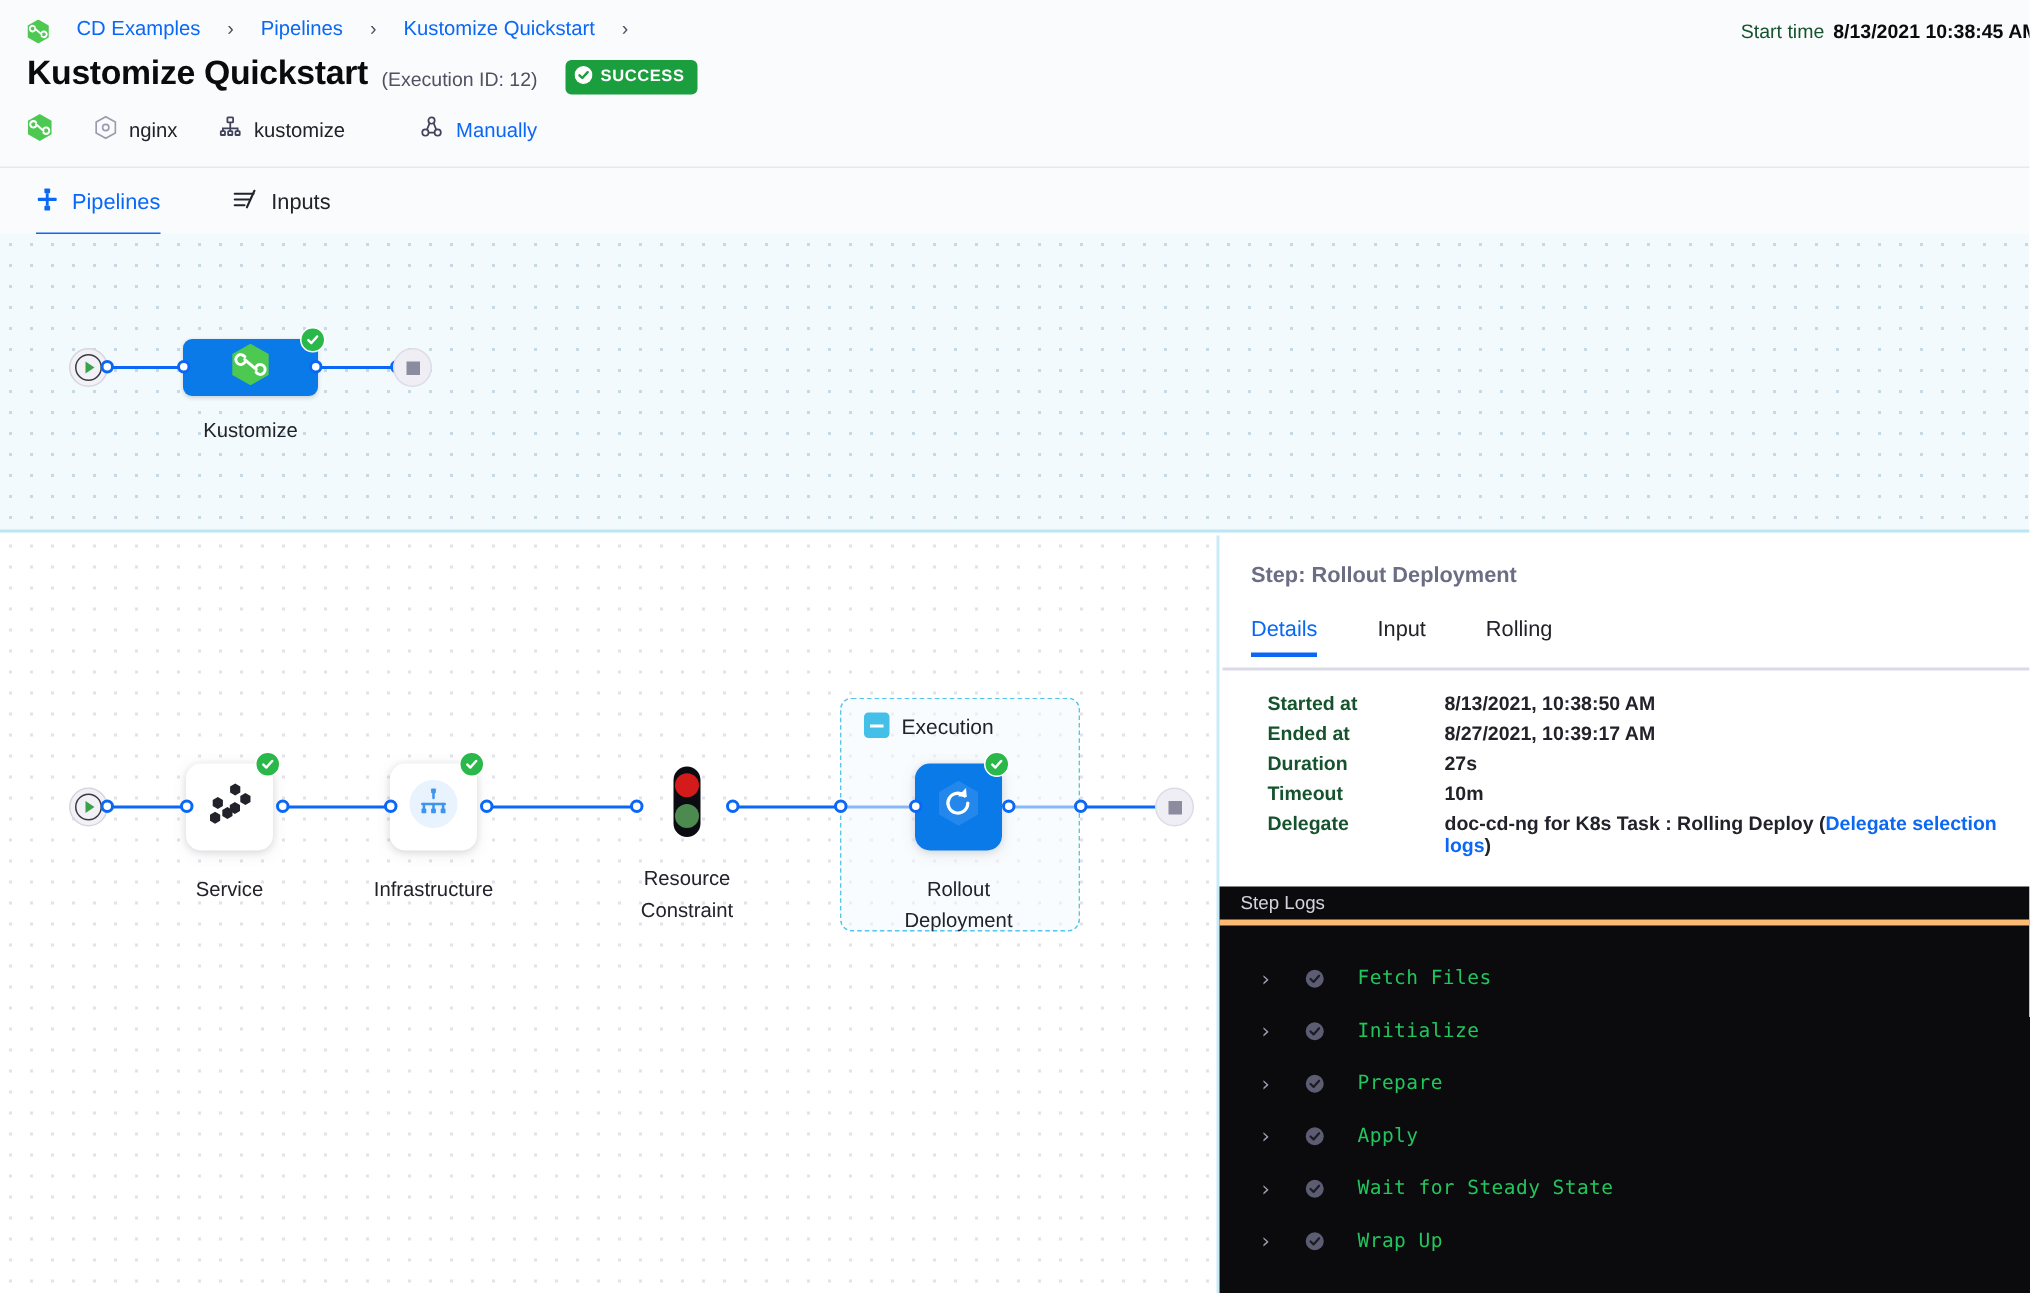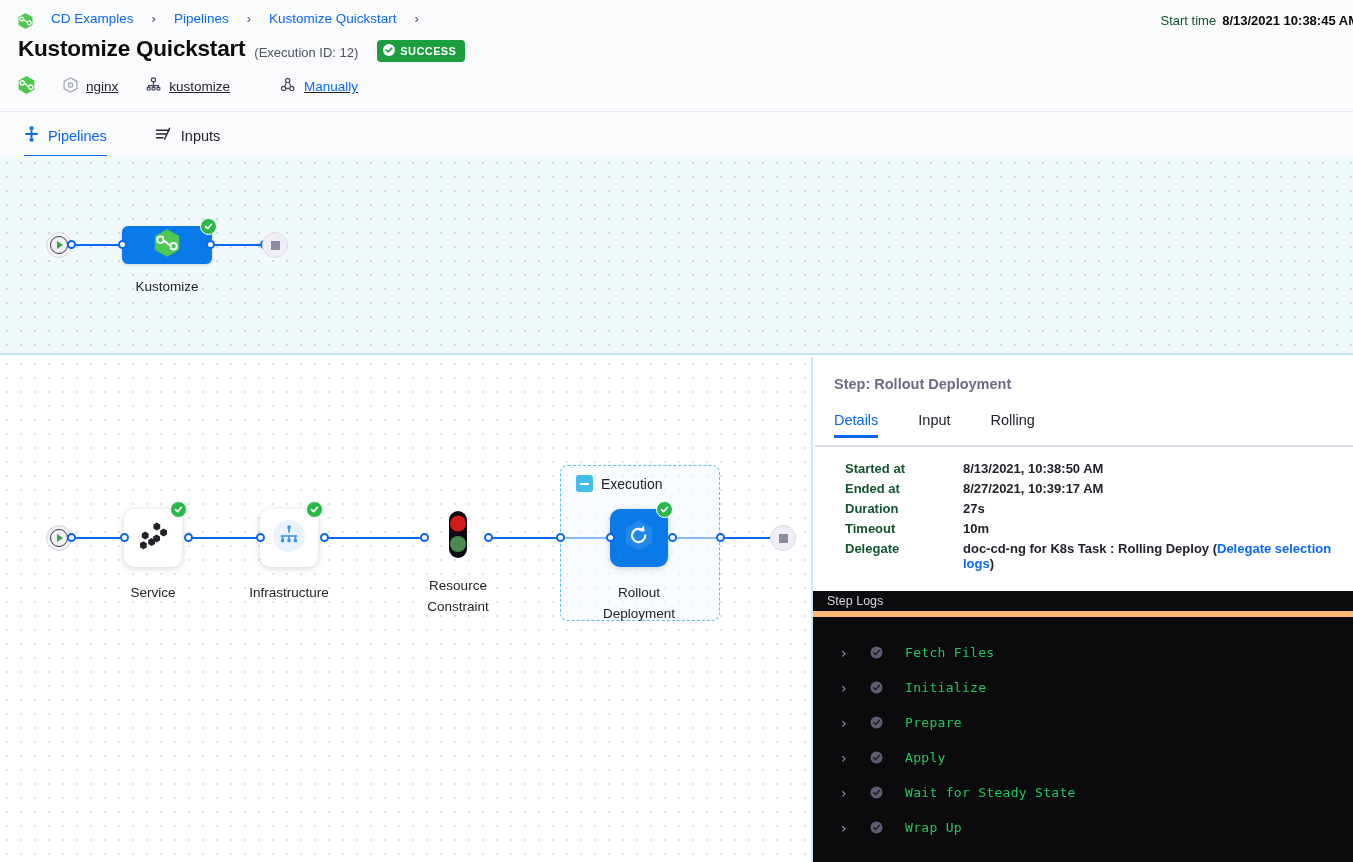--- a/index.html
+++ b/index.html
@@ -36,21 +36,21 @@
   .status-badge {
     margin-left: 10px;
     background: #1b9e3e; color: #fff;
     font-size: 11px; font-weight: bold; letter-spacing: 0.4px;
     padding: 4px 9px 4px 6px; border-radius: 4px;
     display: flex; align-items: center; gap: 5px;
     position: relative; top: 2px;
   }
   .meta-row {
     position: absolute; left: 18px; top: 76px;
-    display: flex; align-items: center; font-size: 13.5px; color: #22222a; text-decoration: underline;
+    display: flex; align-items: center; font-size: 13.5px; color: #22222a;
   }
   .meta-item { display: flex; align-items: center; gap: 8px; margin-right: 28px; }
   .meta-item.manually { margin-left: 22px; }
   .meta-link { color: #0a68f5; }
   .start-time {
     position: absolute; right: -6px; top: 13px;
     font-size: 13px; white-space: nowrap;
   }
   .st-label { color: #14532d; margin-top: 32px; }
   .st-value { color: #0b0b0d; font-weight: bold; margin-left: 6px; }
@@ -203,21 +203,21 @@
   .d-link { color: #0a68f5; font-weight: bold; }
 
   
   .logs {
     position: absolute; left: 813px; top: 591px; width: 540px; height: 271px;
     background: #0b0b0d;
   }
   .logs-head {
     height: 26px; display: flex; align-items: center; padding-left: 14px;
     font-size: 12.5px; color: #d4d4de;
-    border-bottom: 6px solid #fdba74;
+    border-bottom: 4px solid #fdba74;
   }
   .log-list { padding-top: 18px; }
   .log-row {
     display: flex; align-items: center; height: 35px;
     padding-left: 28px; cursor: pointer;
   }
   .log-chevron {
     width: 14px; color: #9d9db0; font-size: 14px; flex: none;
     font-family: "DejaVu Sans", sans-serif;
   }

